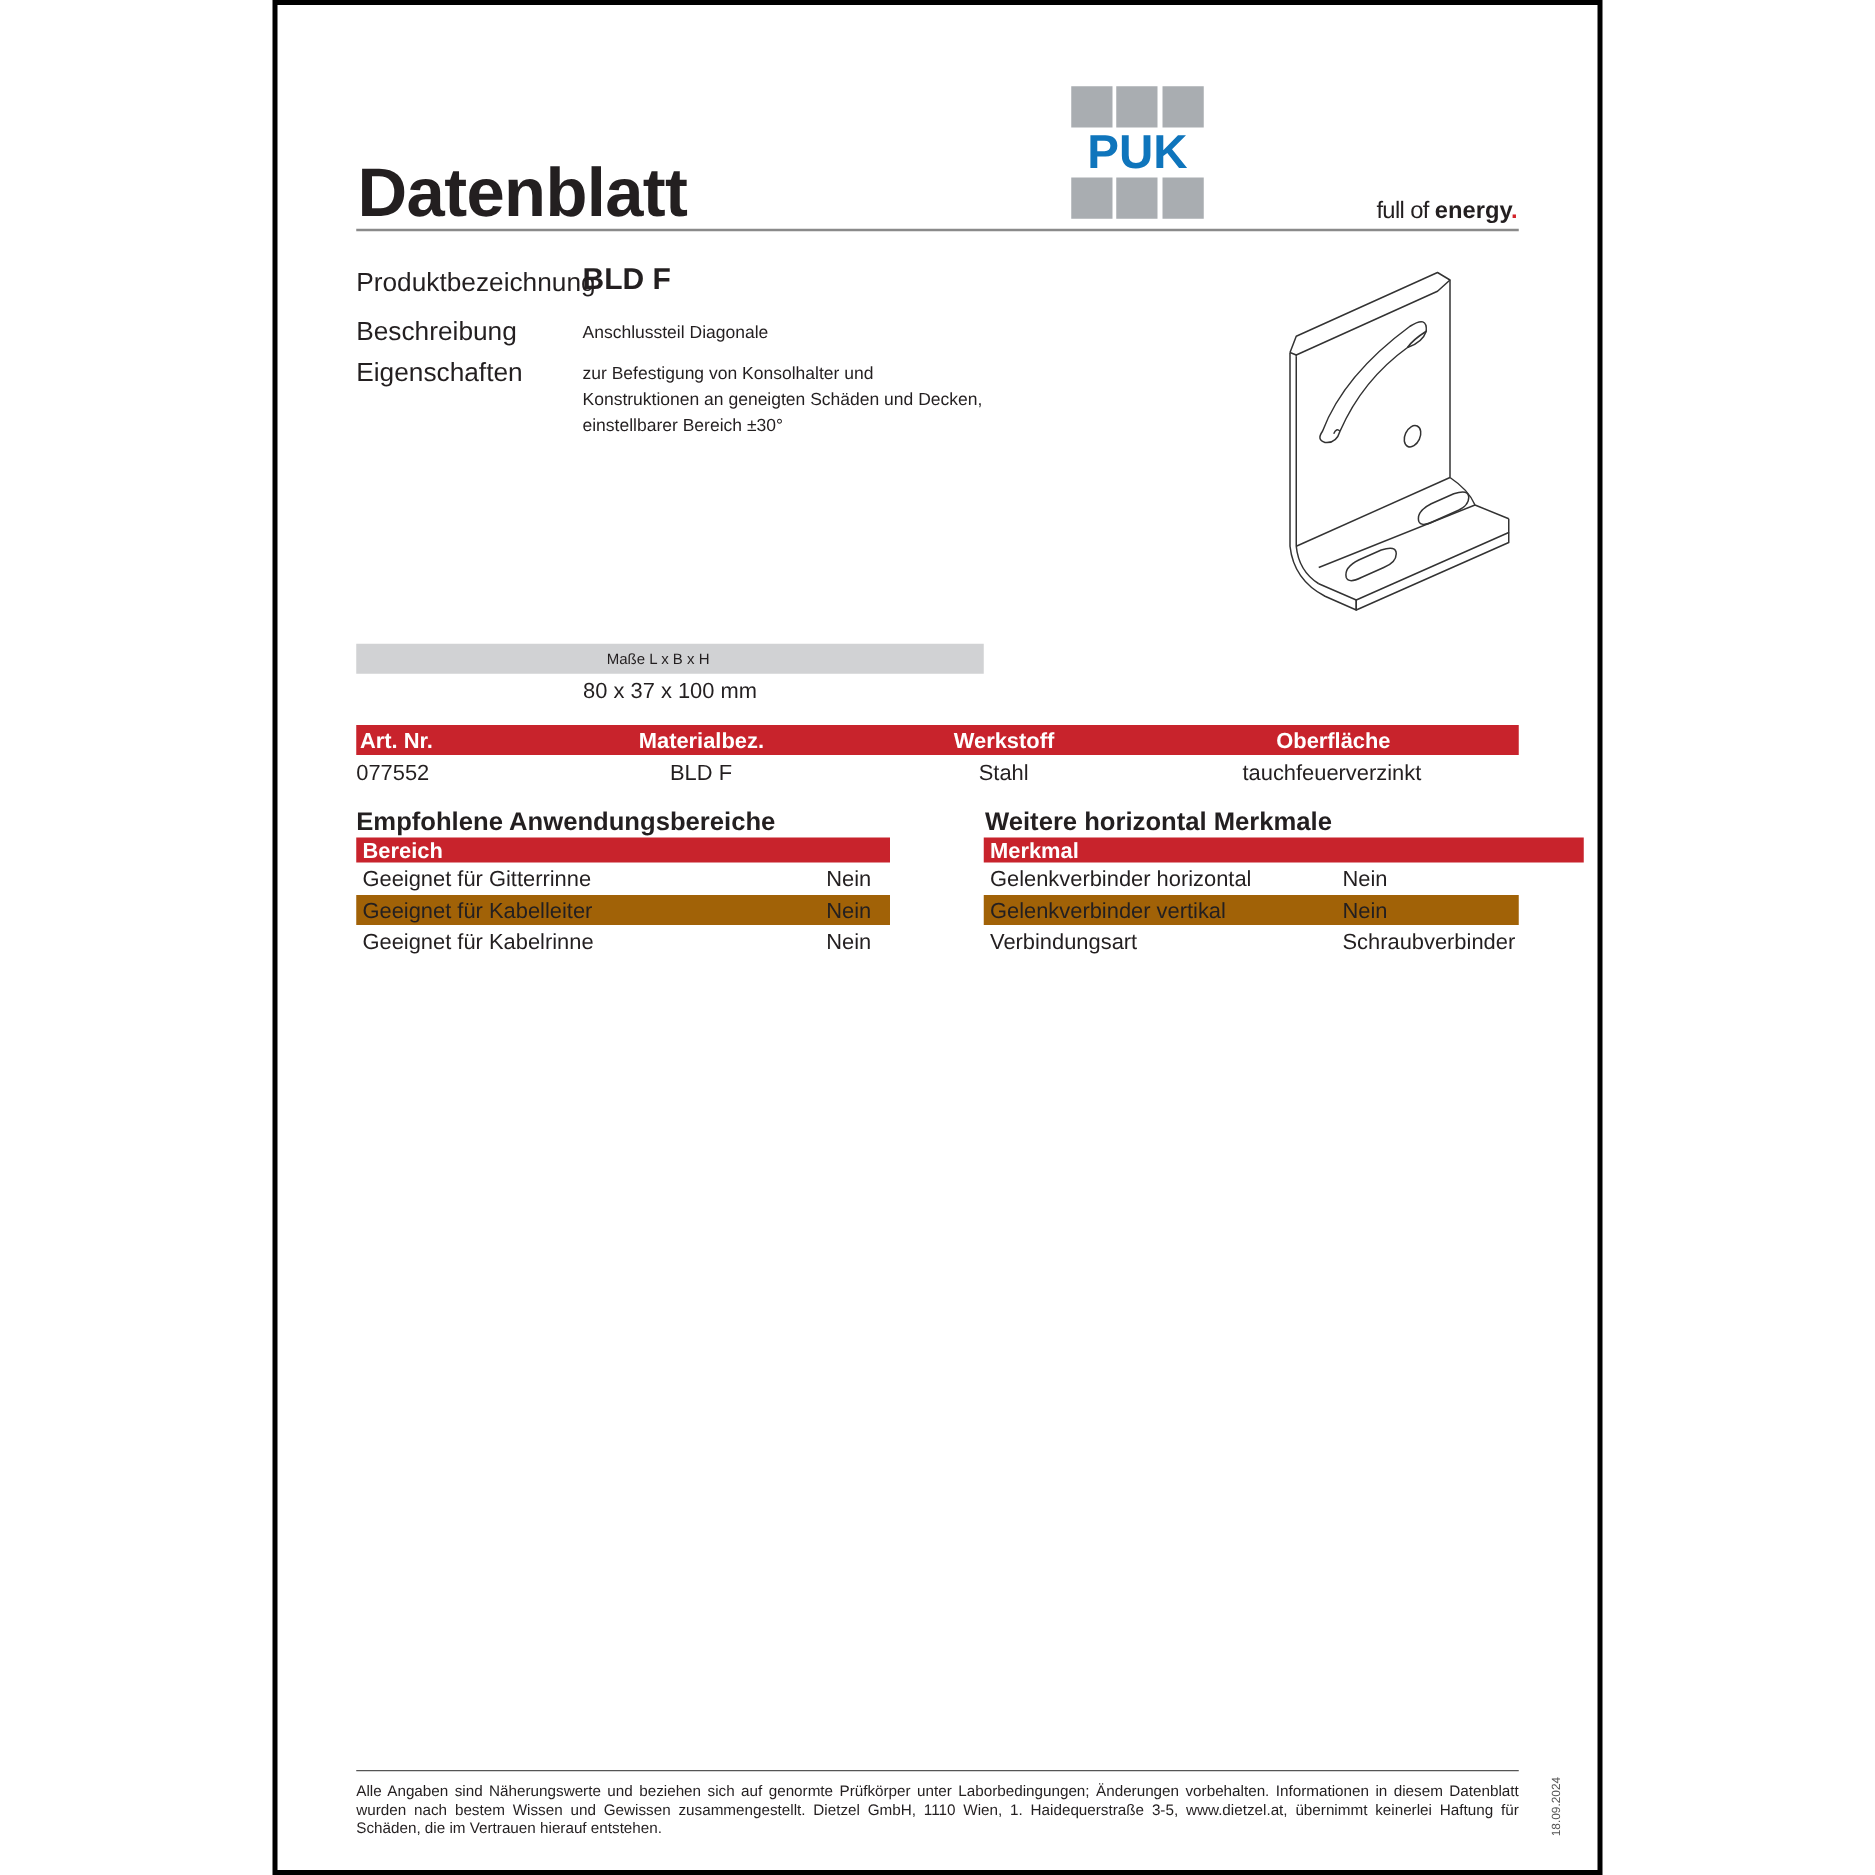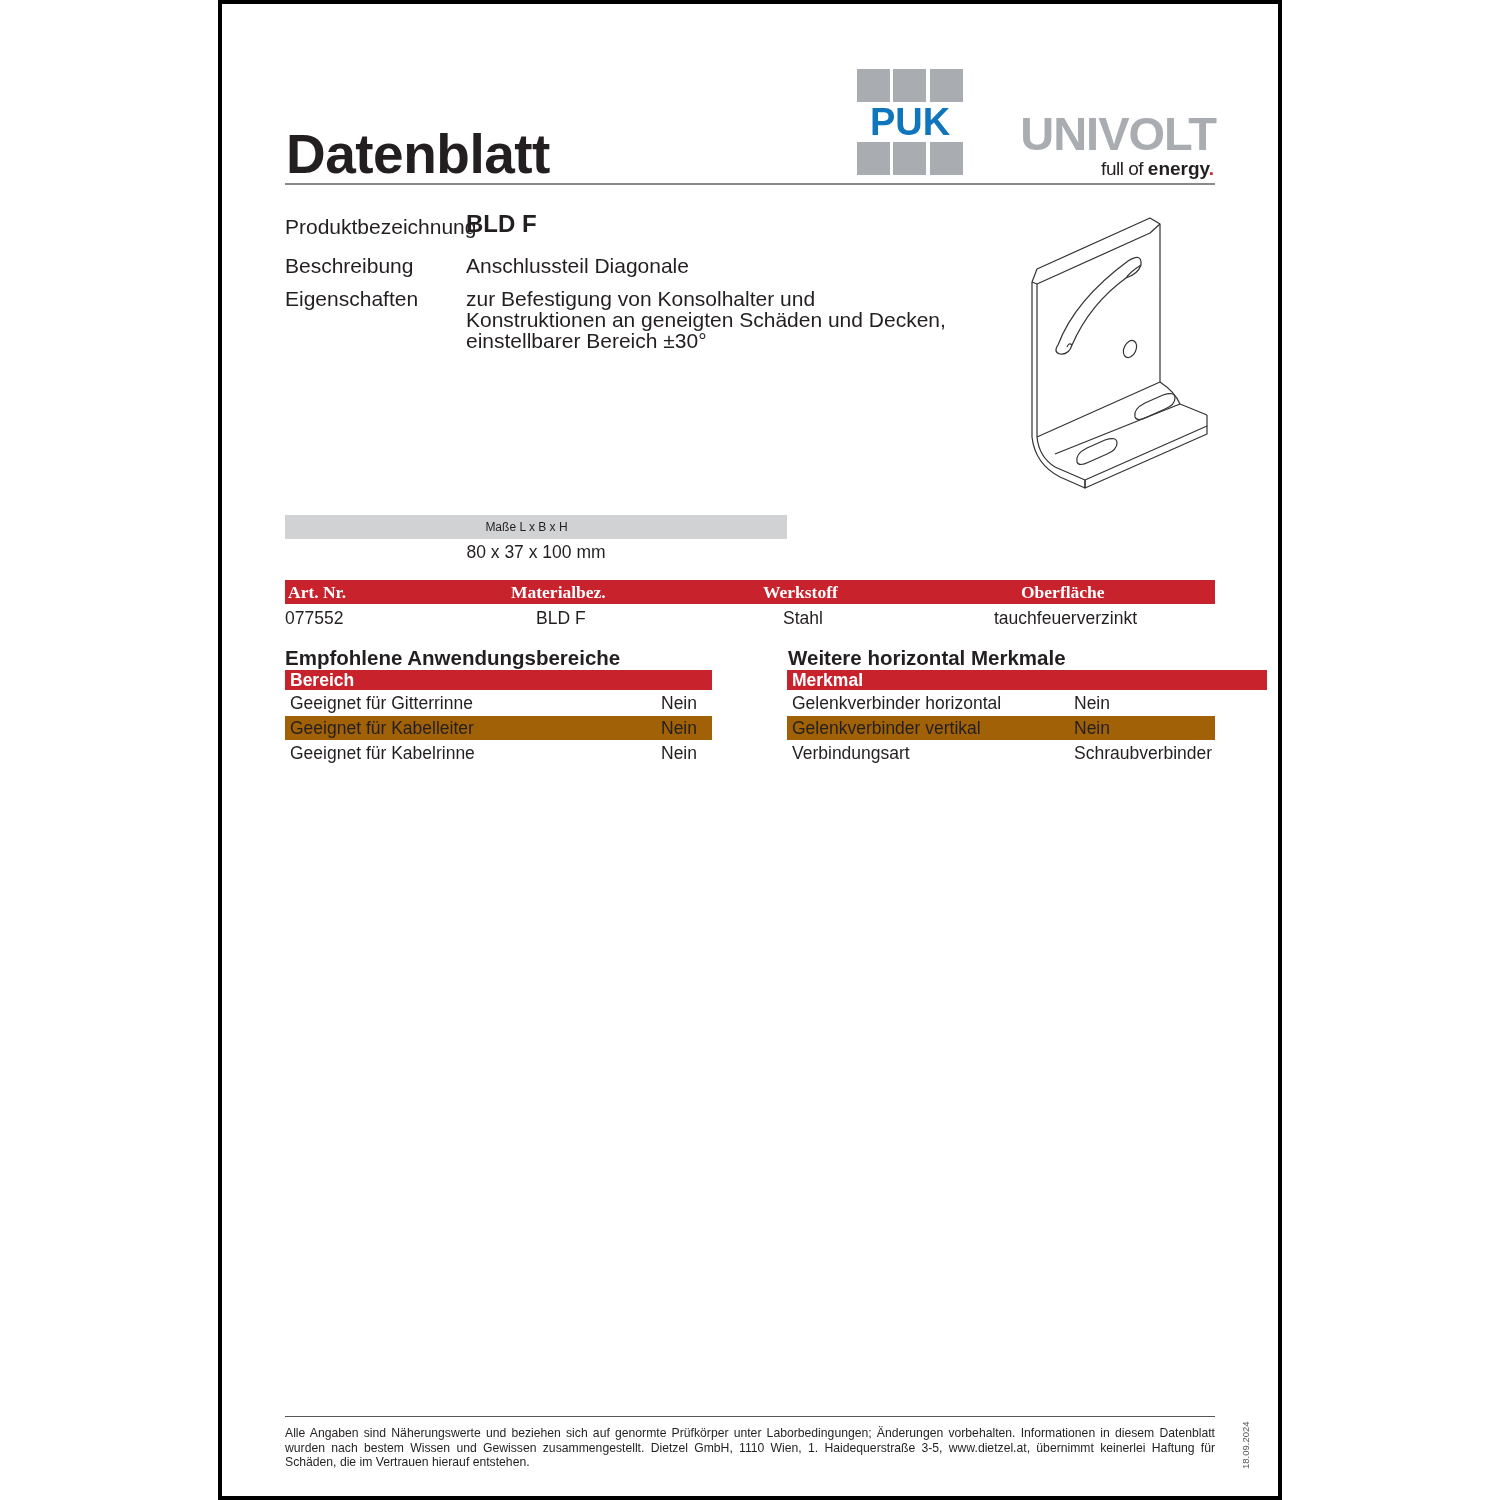--- a/index.html
+++ b/index.html
@@ -41,33 +41,33 @@
     .dietzel .d3 {
       position: absolute; right: 2px; top: 96px; font-size: 19px; line-height: 22px; color: #231f20;
       white-space: nowrap;
     }
     .dietzel .d3 .light { font-weight: normal; letter-spacing: -0.5px; }
     .dietzel .d3 .bold { font-weight: bold; }
     .dietzel .d3 .dot { color: #d2232a; font-weight: bold; }
 
     
     .lbl { font-size: 21px; color: #231f20; line-height: 22px; }
-    .val { font-size: 21px; color: #231f20; line-height: 21px; }
+    .val { font-size: 14px; color: #231f20; line-height: 21px; }
     .val-big { font-size: 24px; font-weight: bold; line-height: 28px; }
 
     
     .product-img { left: 1025px; top: 212px; width: 190px; height: 280px; }
 
     
     .masse-bar { left: 285px; top: 515px; width: 502px; height: 24px; background: #d1d2d4; }
     .masse-head { left: 285px; top: 516px; width: 483px; text-align: center; font-size: 12px; line-height: 22px; }
     .masse-val { left: 285px; top: 541px; width: 502px; text-align: center; font-size: 17.5px; line-height: 22px; }
 
     
-    .main-head { left: 285px; top: 580px; width: 930px; height: 24px; background: #c8232c; font-family: Liberation Serif, serif; }
+    .main-head { left: 285px; top: 580px; width: 930px; height: 24px; background: #c8232c; }
     .main-head span, .main-row span { position: absolute; top: 0; white-space: nowrap; }
     .main-head span { color: #fff; font-weight: bold; font-size: 17.5px; line-height: 24px; }
     .main-row { left: 285px; top: 606px; width: 930px; height: 24px; }
     .main-row span { font-size: 17.5px; line-height: 24px; color: #231f20; }
 
     
     .sub-title { font-size: 20.5px; font-weight: bold; line-height: 24px; color: #231f20; white-space: nowrap; }
     .sub-head { height: 20px; background: #c8232c; }
     .sub-head span { position: absolute; left: 5px; top: 0; color: #fff; font-weight: bold; font-size: 17.5px; line-height: 20px; }
     .sub-row { height: 24px; }
@@ -98,21 +98,20 @@
   <div class="sq" style="left:36px;top:0"></div>
   <div class="sq" style="left:73px;top:0"></div>
   <div class="mid"></div>
   <div class="sq" style="left:0;top:73px"></div>
   <div class="sq" style="left:36px;top:73px"></div>
   <div class="sq" style="left:73px;top:73px"></div>
   <div class="puk-text">PUK</div>
 </div>
 
 <div class="abs dietzel">
-  <div class="d2">UNIVOLT</div>
   <div class="d3"><span class="light">full of </span><span class="bold">energy</span><span class="dot">.</span></div>
 </div>
 
 <div class="abs lbl" style="left:285px;top:216px">Produktbezeichnung</div>
 <div class="abs val val-big" style="left:466px;top:210px">BLD F</div>
 
 <div class="abs lbl" style="left:285px;top:255px">Beschreibung</div>
 <div class="abs val" style="left:466px;top:255px">Anschlussteil Diagonale</div>
 
 <div class="abs lbl" style="left:285px;top:288px">Eigenschaften</div>

